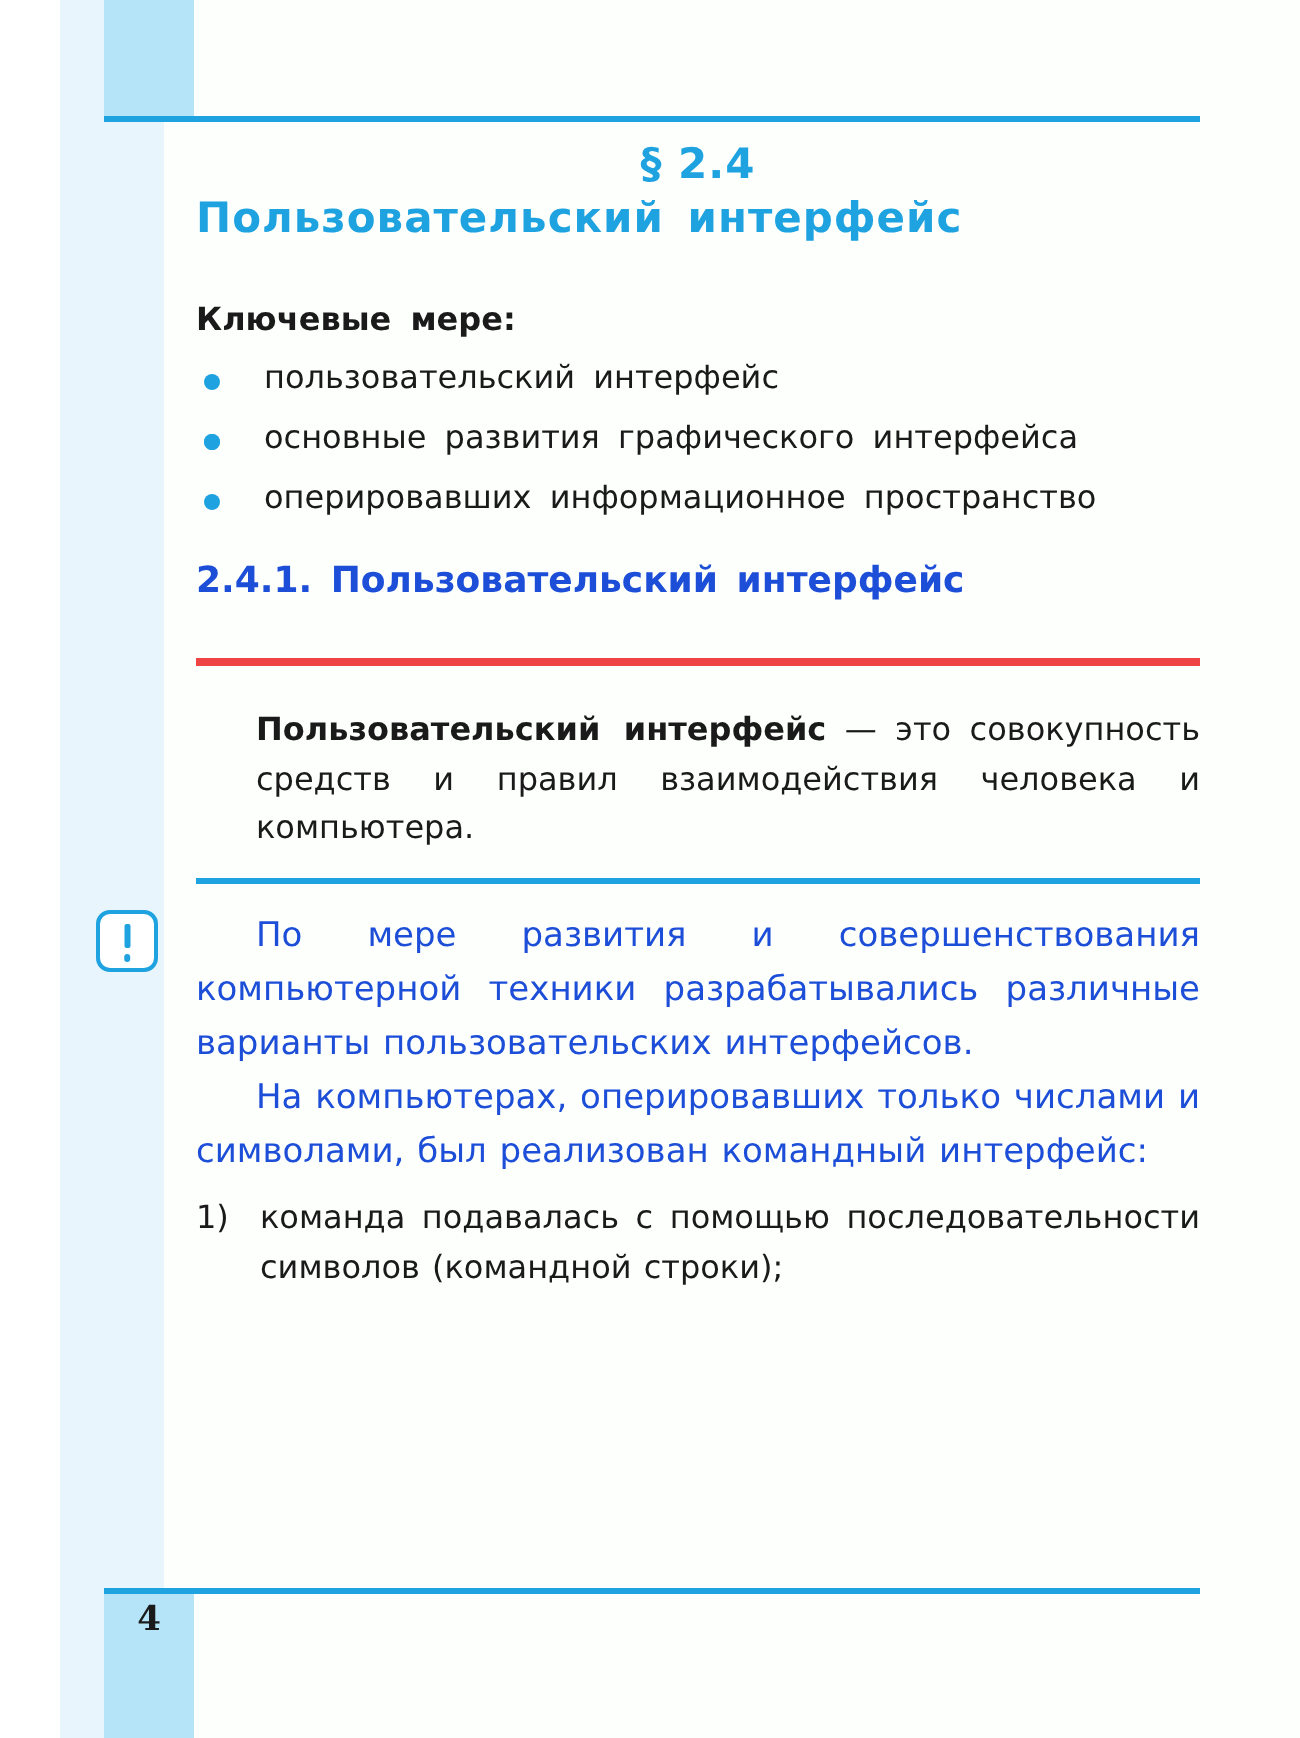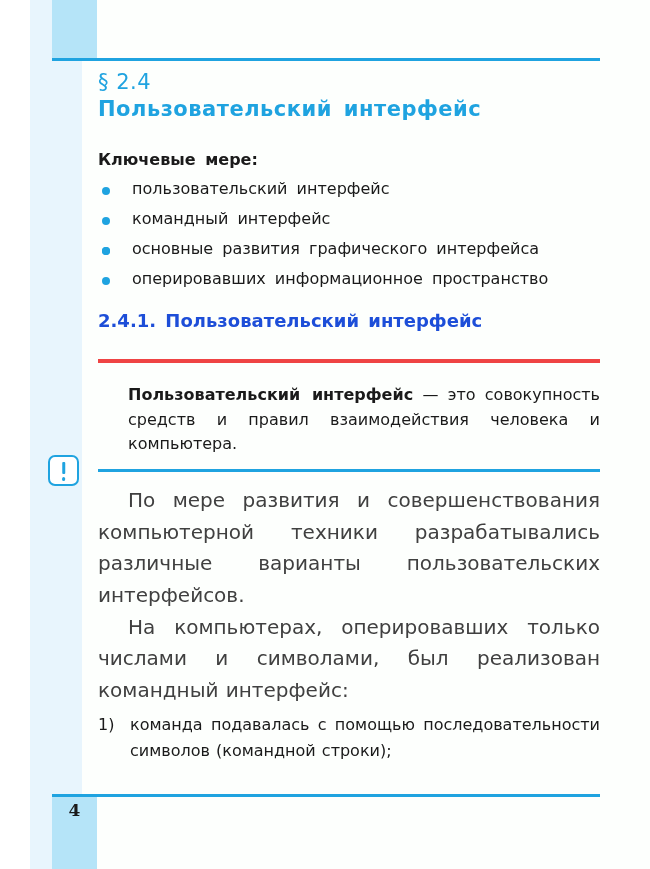--- a/index.html
+++ b/index.html
@@ -94,25 +94,26 @@
   
   .content {
     position: absolute;
     left: 98px;
     top: 70px;
     width: 502px;
   }
 
   .para-num {
     color: #1fa3e0;
-    font-weight: normal;
+    font-weight: bold;
     font-size: 21px;
     letter-spacing: 0.5px;
     line-height: 1.18;
     margin: 0;
+    text-align: center;
   }
   .para-title {
     color: #1fa3e0;
     font-weight: bold;
     font-size: 21px;
     letter-spacing: 0.5px;
     line-height: 1.18;
     margin: 2px 0 0 0;
     word-spacing: 4px;
   }
@@ -215,23 +216,23 @@
     transform: translateX(-50%);
     width: 3.8px;
     height: 3.8px;
     background: #1fa3e0;
     border-radius: 50%;
   }
 
   
   .body-para {
     margin: 13px 0 0 0;
-    font-size: 20px;
+    font-size: 17px;
     line-height: 1.58;
-    color: #404040;
+    color: #1d4ed8;
     text-align: justify;
     text-align-last: left;
     text-indent: 30px;
     word-spacing: 1px;
   }
   .body-para.tight {
     margin-top: 0;
   }
 
   .numbered-item {
@@ -276,24 +277,20 @@
 
     <div class="para-num">§ 2.4</div>
     <div class="para-title">Пользовательский  интерфейс</div>
 
     <div class="keywords-heading">Ключевые  мере:</div>
 
     <ul class="keywords-list">
       <li>
         <span class="bullet"></span>
         <span>пользовательский  интерфейс</span>
-      </li>
-      <li>
-        <span class="bullet"></span>
-        <span>командный  интерфейс</span>
       </li>
       <li>
         <span class="bullet"></span>
       </li>
       <li>
         <span class="bullet"></span>
         <span>основные  развития  графического  интерфейса</span>
       </li>
       <li>
         <span class="bullet"></span>

